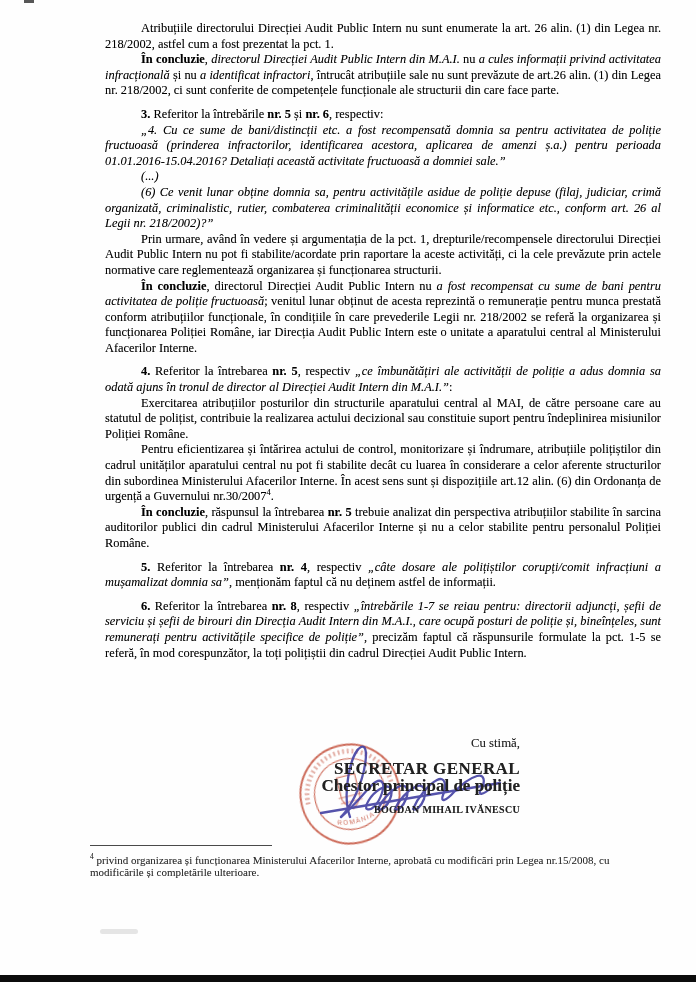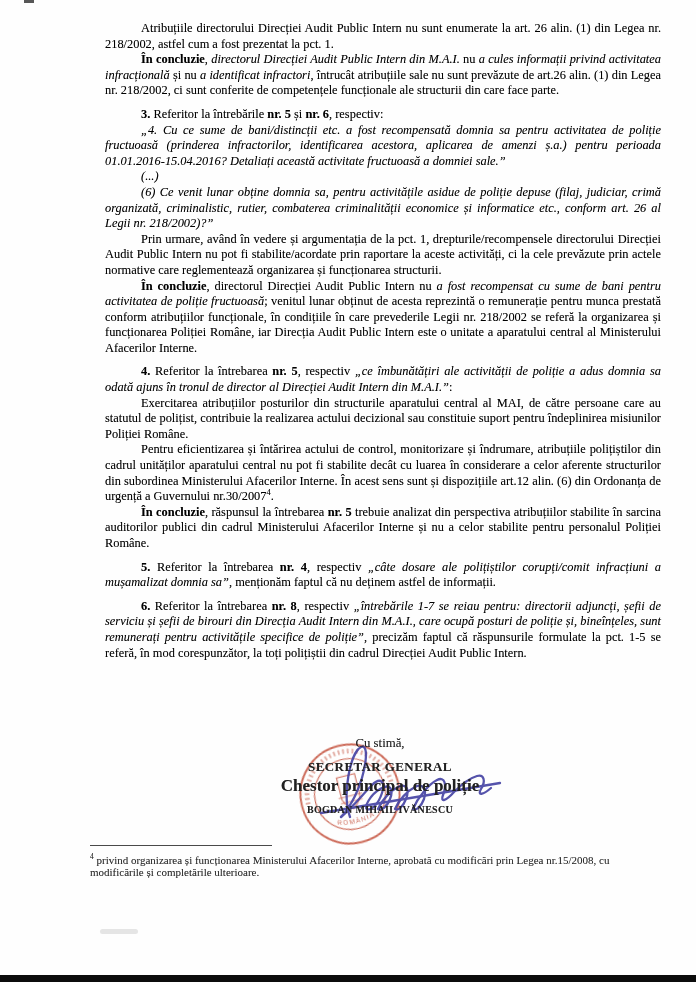--- a/index.html
+++ b/index.html
@@ -17,25 +17,25 @@
     color:#000000;
     text-shadow:0 0 .5px rgba(40,40,40,.35);
   }
   .doc p{margin:0;text-indent:36px;}
   .doc p.section{margin-top:8px;}
   .run-n{font-style:normal;font-weight:normal;}
   .run-b{font-weight:bold;}
   .run-i{font-style:italic;}
   sup.run-sup{font-size:8.5px;line-height:0;}
   
-  .closing{position:absolute;left:240px;width:280px;text-align:center;color:#212121;
+  .closing{position:absolute;left:240px;width:280px;text-align:right;color:#212121;
     text-shadow:0 0 .5px rgba(40,40,40,.35);}
   .closing p{margin:0;}
   .salutation{top:736px;font-size:12.8px;}
-  .sig-title1{top:759px;font-size:13px;font-weight:bold;letter-spacing:.4px;}
+  .sig-title1{top:759px;font-size:17px;font-weight:bold;letter-spacing:.4px;}
   .sig-title2{top:776px;font-size:17px;font-weight:bold;}
   .sig-name{top:804px;font-size:10px;font-weight:bold;letter-spacing:.3px;}
   
   .stamp{
     position:absolute;left:294px;top:738px;width:112px;height:112px;
     color:var(--stamp-color,#c0452f);
     opacity:.8;filter:blur(.4px);
     transform:rotate(-14deg);
   }
   .stamp text{font-family:"Liberation Sans",sans-serif;font-size:7px;letter-spacing:1.5px;fill:currentColor;}

